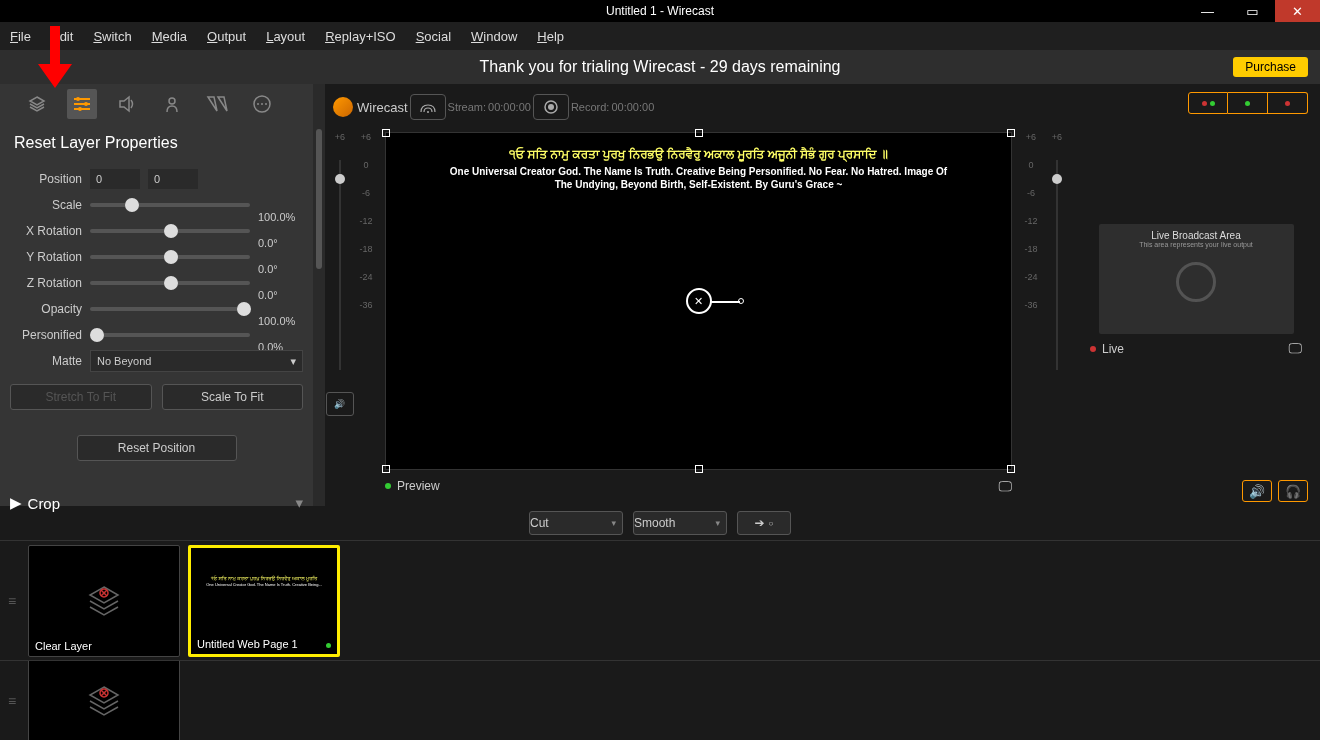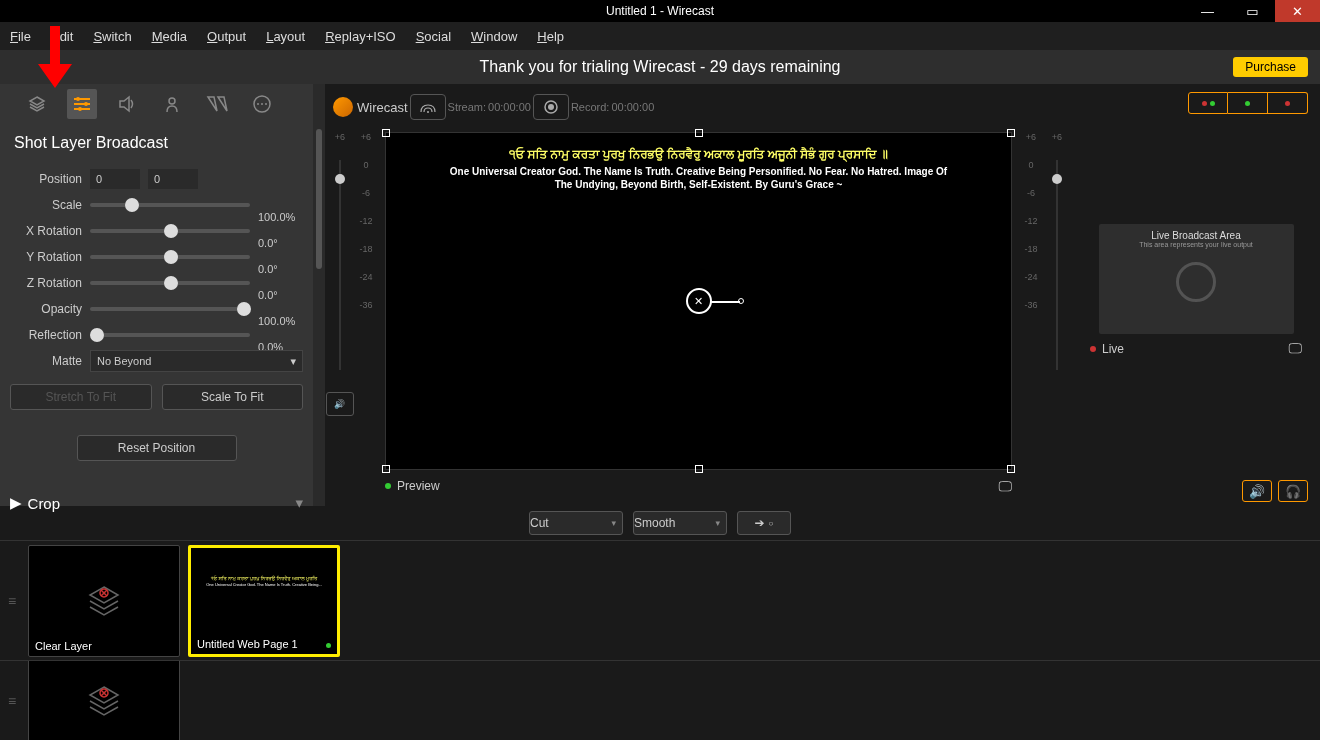--- a/index.html
+++ b/index.html
@@ -167,21 +167,21 @@
           </div>
         <div class="tool-tab">
             <svg width="20" height="20" viewBox="0 0 20 20">
               <circle cx="10" cy="10" r="8" fill="none" stroke="#888" stroke-width="1.5"></circle>
               <circle cx="6" cy="10" r="1" fill="#888"></circle>
               <circle cx="10" cy="10" r="1" fill="#888"></circle>
               <circle cx="14" cy="10" r="1" fill="#888"></circle>
             </svg>
           </div>
       </div>
-      <div class="panel-title">Shot Layer Broadcast</div>
+      <div class="panel-title">Reset Layer Properties</div>
 
       <div class="prop-row">
         <div class="prop-label">Position</div>
         <input class="prop-input" value="0" style="">
         <input class="prop-input" value="0" style="">
       </div>
       <div class="prop-row">
         <div class="prop-label">Scale</div>
         <div class="prop-slider">
             <div class="prop-slider-thumb" style="left:22%"></div>
@@ -210,21 +210,21 @@
         <div class="prop-val">0.0°</div>
       </div>
       <div class="prop-row">
         <div class="prop-label">Opacity</div>
         <div class="prop-slider">
             <div class="prop-slider-thumb" style="left:92%"></div>
           </div>
         <div class="prop-val">100.0%</div>
       </div>
       <div class="prop-row">
-        <div class="prop-label">Reflection</div>
+        <div class="prop-label">Personified</div>
         <div class="prop-slider">
             <div class="prop-slider-thumb" style="left:0%"></div>
           </div>
         <div class="prop-val">0.0%</div>
       </div>
       <div class="prop-row">
         <div class="prop-label">Matte</div>
         <div class="matte-select">
             <span>No Beyond</span>
             <span>▾</span>

